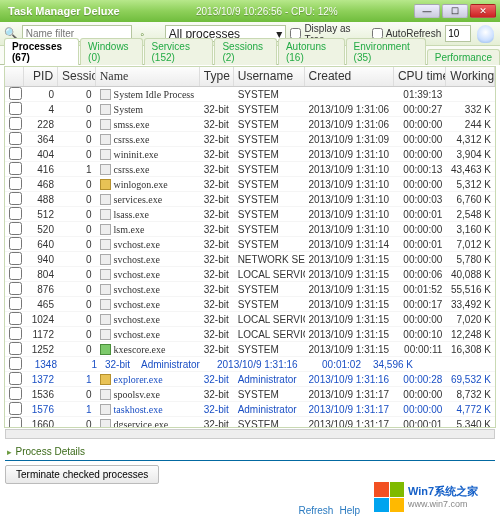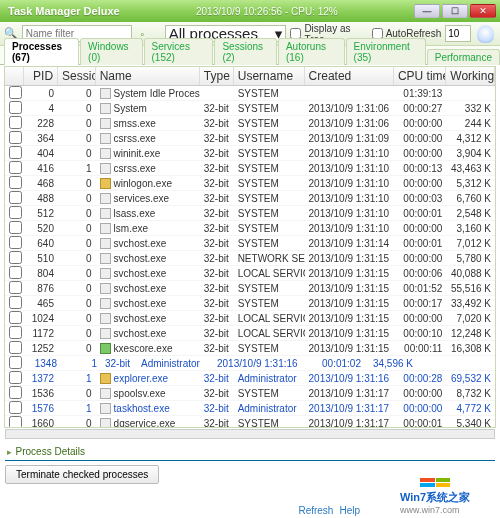--- a/index.html
+++ b/index.html
@@ -7,53 +7,53 @@
   .window { width: 500px; height: 508px; background: #fff;}
   .titlebar { height: 22px; background: linear-gradient(to bottom, #b7e88b, #8ed05a 50%, #6fbc3c); display: flex; align-items: center; padding: 0 4px 0 8px; color: #fff; font-size: 11px; text-shadow: 0 1px 1px rgba(0,0,0,.3);}
   .title-left { font-weight: bold; flex: 0 0 auto; text-align: right; }
   .title-mid { flex: 1; text-align: center; opacity: .95; font-size:10px;}
   .win-btns { display: flex; gap: 2px; }
   .win-btn { width: 26px; height: 14px; border: 1px solid rgba(0,0,0,.2); border-radius: 2px; background: linear-gradient(#eef,#ccd); display:flex;align-items:center;justify-content:center; font-size:9px; color:#333;}
   .win-btn.close { background: linear-gradient(#e66,#c22); color:#fff;}
   .toolbar { height: 24px; background: linear-gradient(#fafcf6,#e5efd6); border-bottom:1px solid #c9d9b3; display:flex; align-items:center; padding:0 4px; gap:4px;}
   .tb-icon { width:14px;height:14px;display:inline-flex;align-items:center;justify-content:center;color:#4a7b1d;font-size:11px;}
   .name-filter { width: 110px; height:17px; border:1px solid #b5c59f; background:#fff; font-size:10px; padding:0 3px; color:#888;}
-  .combo { width:130px;height:17px;border:1px solid #b5c59f;background:#fff;font-size:15px;padding:0 3px;color:#222; display:flex;align-items:center;justify-content:space-between;}
+  .combo { width:130px;height:17px;border:1px solid #b5c59f;background:#fff;font-size:12px;padding:0 3px;color:#222; display:flex;align-items:center;justify-content:space-between;}
   .chk { display:flex;align-items:center;gap:3px;font-size:10px;color:#333;}
   .chk input { width:11px;height:11px;}
   .spin { width:26px;height:17px;border:1px solid #b5c59f;font-size:10px;padding:0 2px;}
   .ghost { width:18px;height:18px;margin-left:2px;margin-right:2px; background: radial-gradient(circle at 50% 40%, #fff, #cce0ff 60%, #89b0e6); border-radius:50% 50% 40% 40%;}
   .tabs { height:19px; display:flex; align-items:flex-end; border-bottom:1px solid #b5c59f; background:#fafcf6; padding-left:4px; gap:1px;}
   .tab { padding:2px 7px; font-size:10px; background:#eef3e3;border:1px solid #c9d9b3;border-bottom:none;border-radius:3px 3px 0 0;color:#2a4; position:relative; top:1px;}
   .tab.active { background:#fff; color:#000; font-weight:bold;}
   .grid { height: 362px; overflow-y:auto; overflow-x:auto; border:1px solid #c9d9b3; margin:1px 4px;}
   .ghead { background:linear-gradient(#fdfdfd,#ececec); border-bottom:1px solid #ccc; display:flex; position:sticky;top:0;}
   .gh { font-size:12px; padding:2px 4px; border-right:1px solid #ddd; color:#333; white-space:nowrap; overflow:hidden;}
   .row { display:flex; height:15px; align-items:center; border-bottom:1px solid #f5f5f5;}
   .cell { font-size:10px; padding:0 4px; white-space:nowrap; overflow:hidden; color:#333;}
   .row.blue .cell { color:#1a4fc4; }
   .c-chk { width:20px; text-align:center;}
   .c-pid { width:36px; text-align:right;}
   .c-ses { width:40px; text-align:right;}
-  .c-name { width:112px; display:flex;align-items:center;gap:3px;}
+  .c-name { width:112px; display:flex;align-items:center;gap:3px;font-family:Liberation Serif, serif;}
   .c-type { width:36px;}
   .c-user { width:76px;}
   .c-created { width:96px;}
   .c-cpu { width:56px; text-align:right;}
   .c-ws { width:52px; text-align:right;}
   .pico { width:11px;height:11px;background:#6aa0e0;border:1px solid #3a6db0;display:inline-block;flex:0 0 auto;}
   .pico.y { background:#e8c255;border-color:#b5902d;}
   .pico.g { background:#7cc96a;border-color:#4a8e3a;}
   .pico.w { background:#eee;border-color:#aaa;}
   .scrollhint { height:10px; margin:0 5px; background:#eee;border:1px solid #ccc;}
   .details { margin:4px 5px 0; }
   .details-h { font-size:10px;color:#3b6a18;padding:3px 2px;border-bottom:1px solid #0369a1;display:flex;align-items:flex-end;gap:4px;}
   .details-h::before { content:"▸"; color:#6a9a3d; font-size:9px;}
   .term-btn { margin:4px 0; padding:3px 10px; font-size:10px; background:linear-gradient(#fdfdfd,#e9e9e9);border:1px solid #bbb;border-radius:2px;}
-  .corner { position:absolute; right:0; bottom:0; width:130px; height:42px; display:flex; align-items:center; gap:4px; background:rgba(255,255,255,.9); padding:2px 4px;flex-direction:column;}
+  .corner { position:absolute; right:0; bottom:0; width:130px; height:42px; display:flex; align-items:center; gap:4px; background:rgba(255,255,255,.9); padding:2px 4px;}
   .winflag { width:30px;height:30px; display:grid;grid-template:1fr 1fr/1fr 1fr;gap:1px;}
   .winflag span:nth-child(1){background:#f25022;} .winflag span:nth-child(2){background:#7fba00;} .winflag span:nth-child(3){background:#00a4ef;} .winflag span:nth-child(4){background:#ffb900;}
   .ctext { font-size:11px; line-height:1.1;}
   .ctext b { color:#1560c8;}
   .ctext small { color:#888; font-size:9px;}
   .footlinks { position:absolute; bottom:2px; right:140px; font-size:10px; color:#2a7ac0; display:flex; gap:6px;}
   ::-webkit-scrollbar{width:14px;height:14px;} ::-webkit-scrollbar-thumb{background:#c9d9b3;border:1px solid #a9b993;} ::-webkit-scrollbar-track{background:#f2f6ea;}
 </style>
 </head>
 <body>
@@ -262,21 +262,21 @@
             <span>svchost.exe</span>
           </div>
           <div class="cell c-type">32-bit</div>
           <div class="cell c-user">SYSTEM</div>
           <div class="cell c-created">2013/10/9 1:31:14</div>
           <div class="cell c-cpu">00:00:01</div>
           <div class="cell c-ws">7,012 K</div>
         </div>
         <div class="row">
           <div class="cell c-chk"><input type="checkbox" style=""></div>
-          <div class="cell c-pid">510</div>
+          <div class="cell c-pid">940</div>
           <div class="cell c-ses">0</div>
           <div class="cell c-name">
             <span class="pico w"></span>
             <span>svchost.exe</span>
           </div>
           <div class="cell c-type">32-bit</div>
           <div class="cell c-user">NETWORK SER...</div>
           <div class="cell c-created">2013/10/9 1:31:15</div>
           <div class="cell c-cpu">00:00:00</div>
           <div class="cell c-ws">5,780 K</div>

